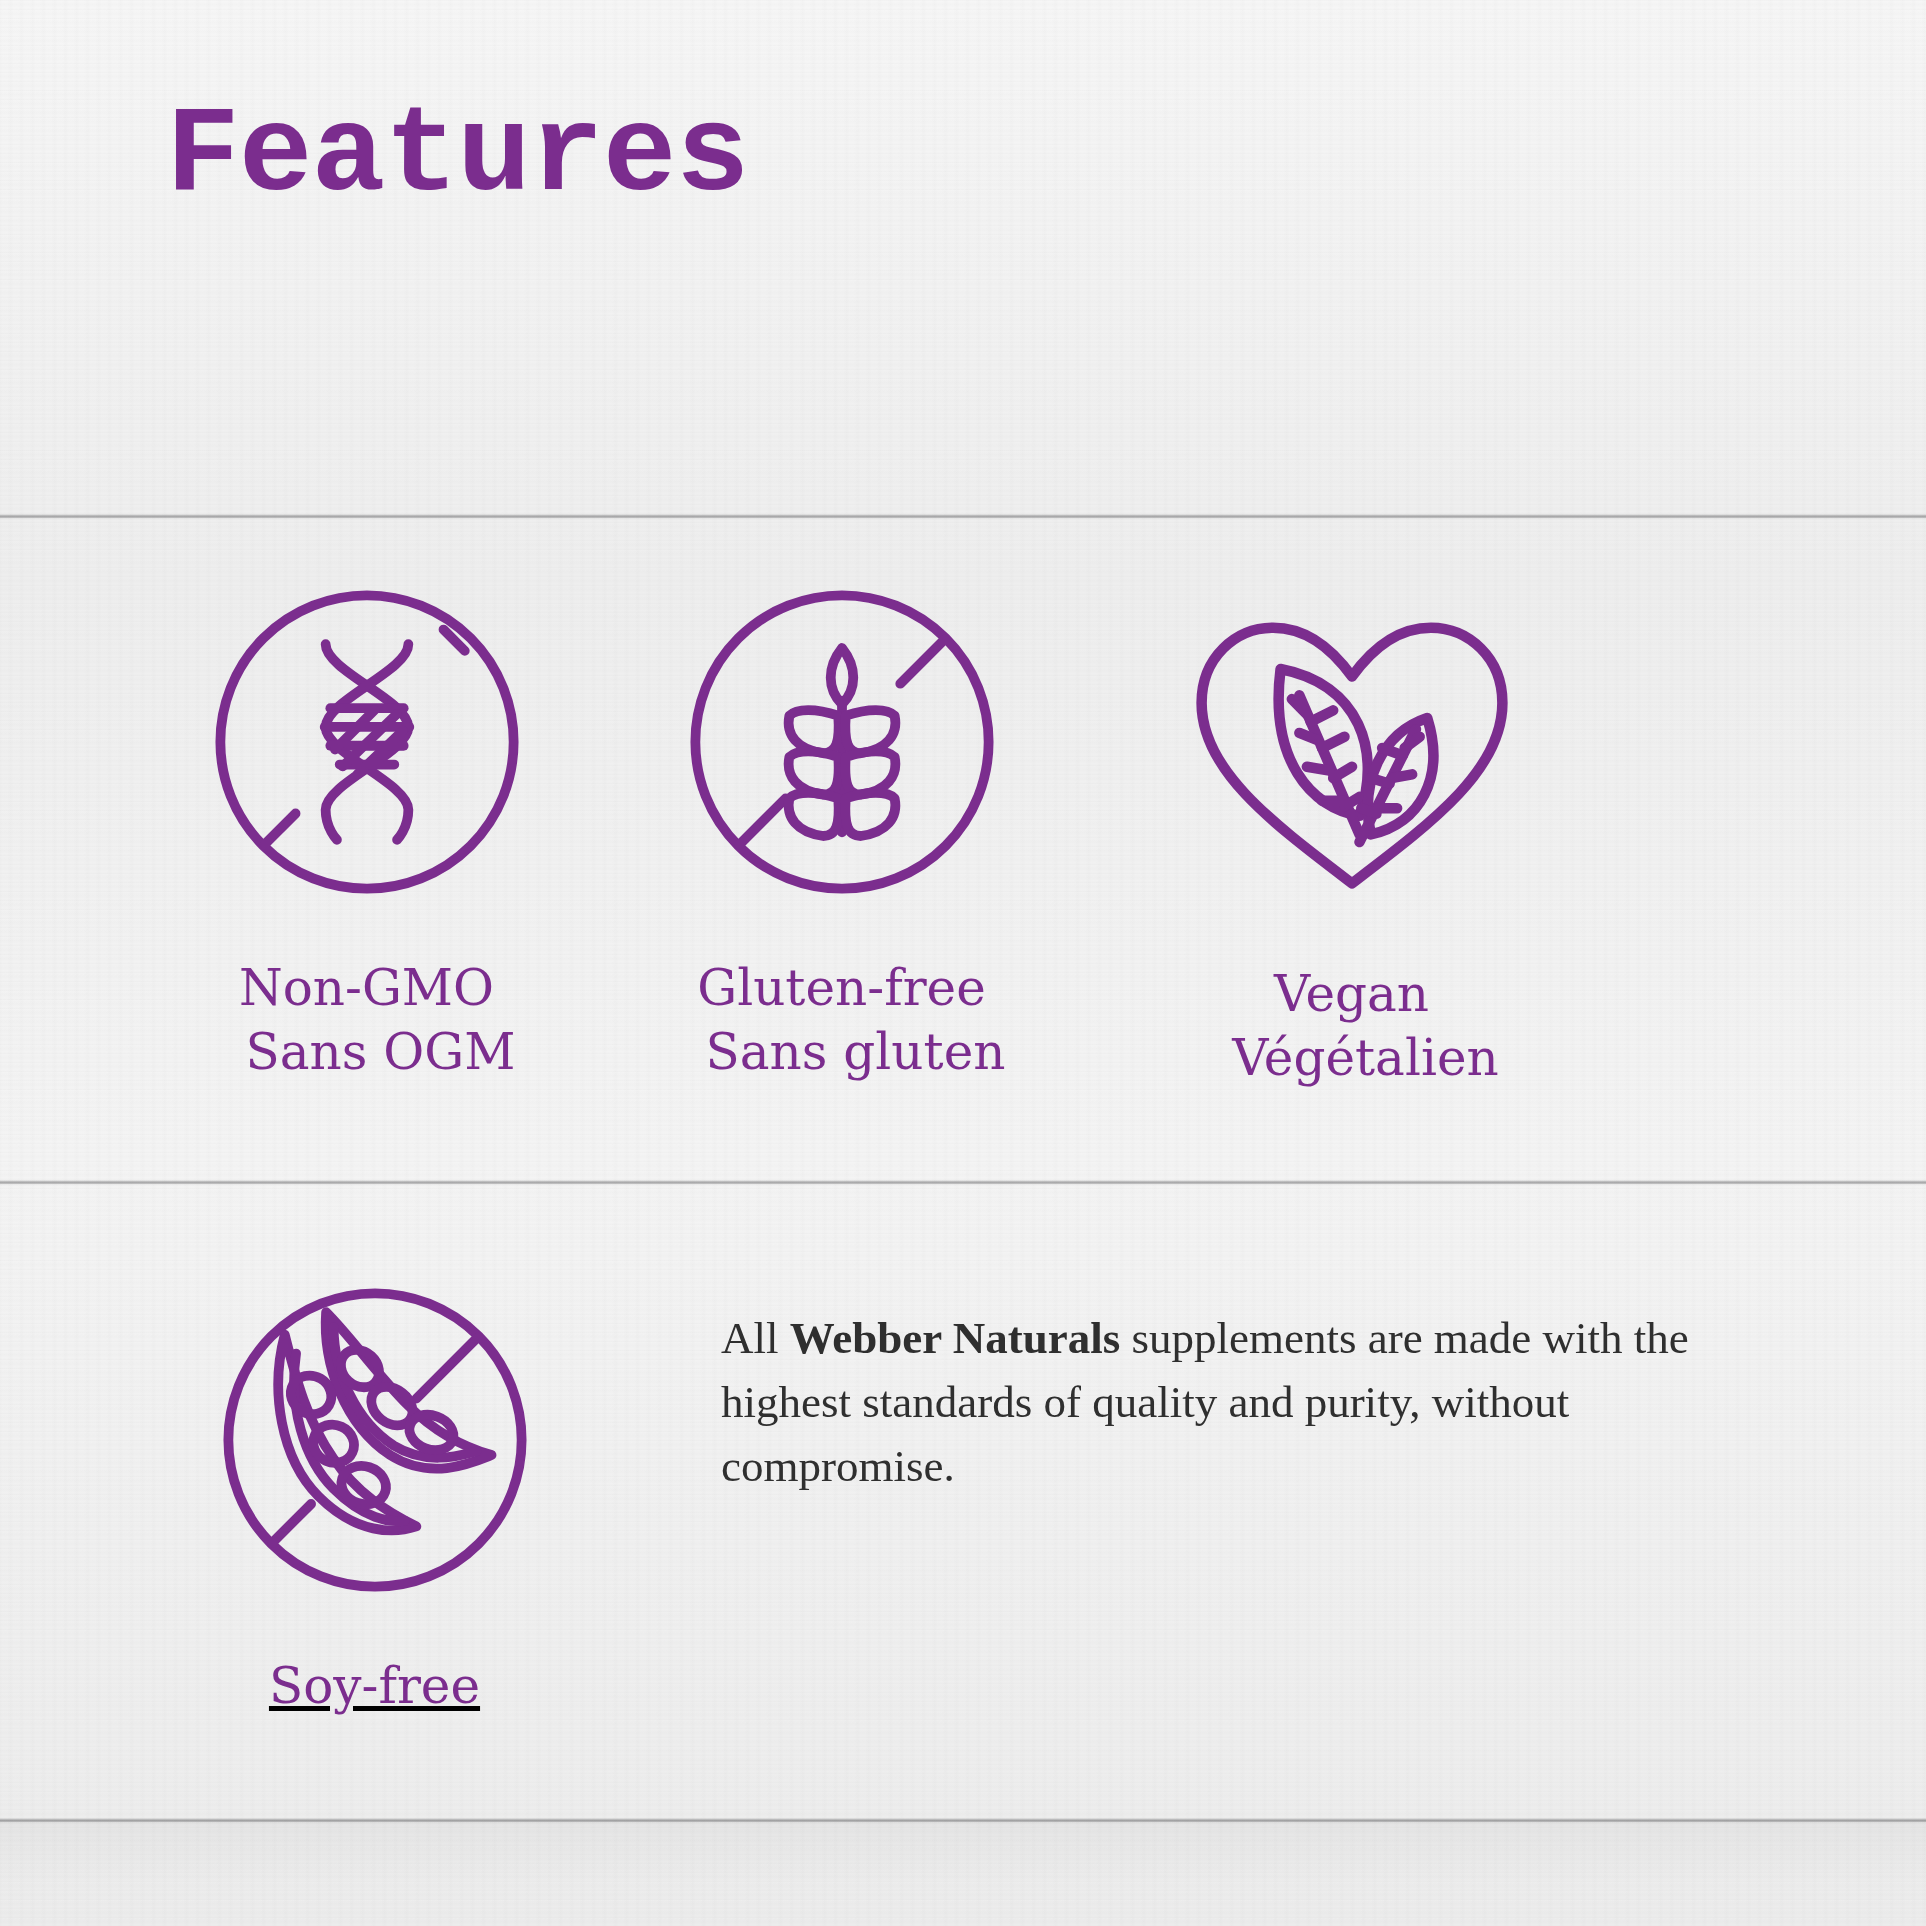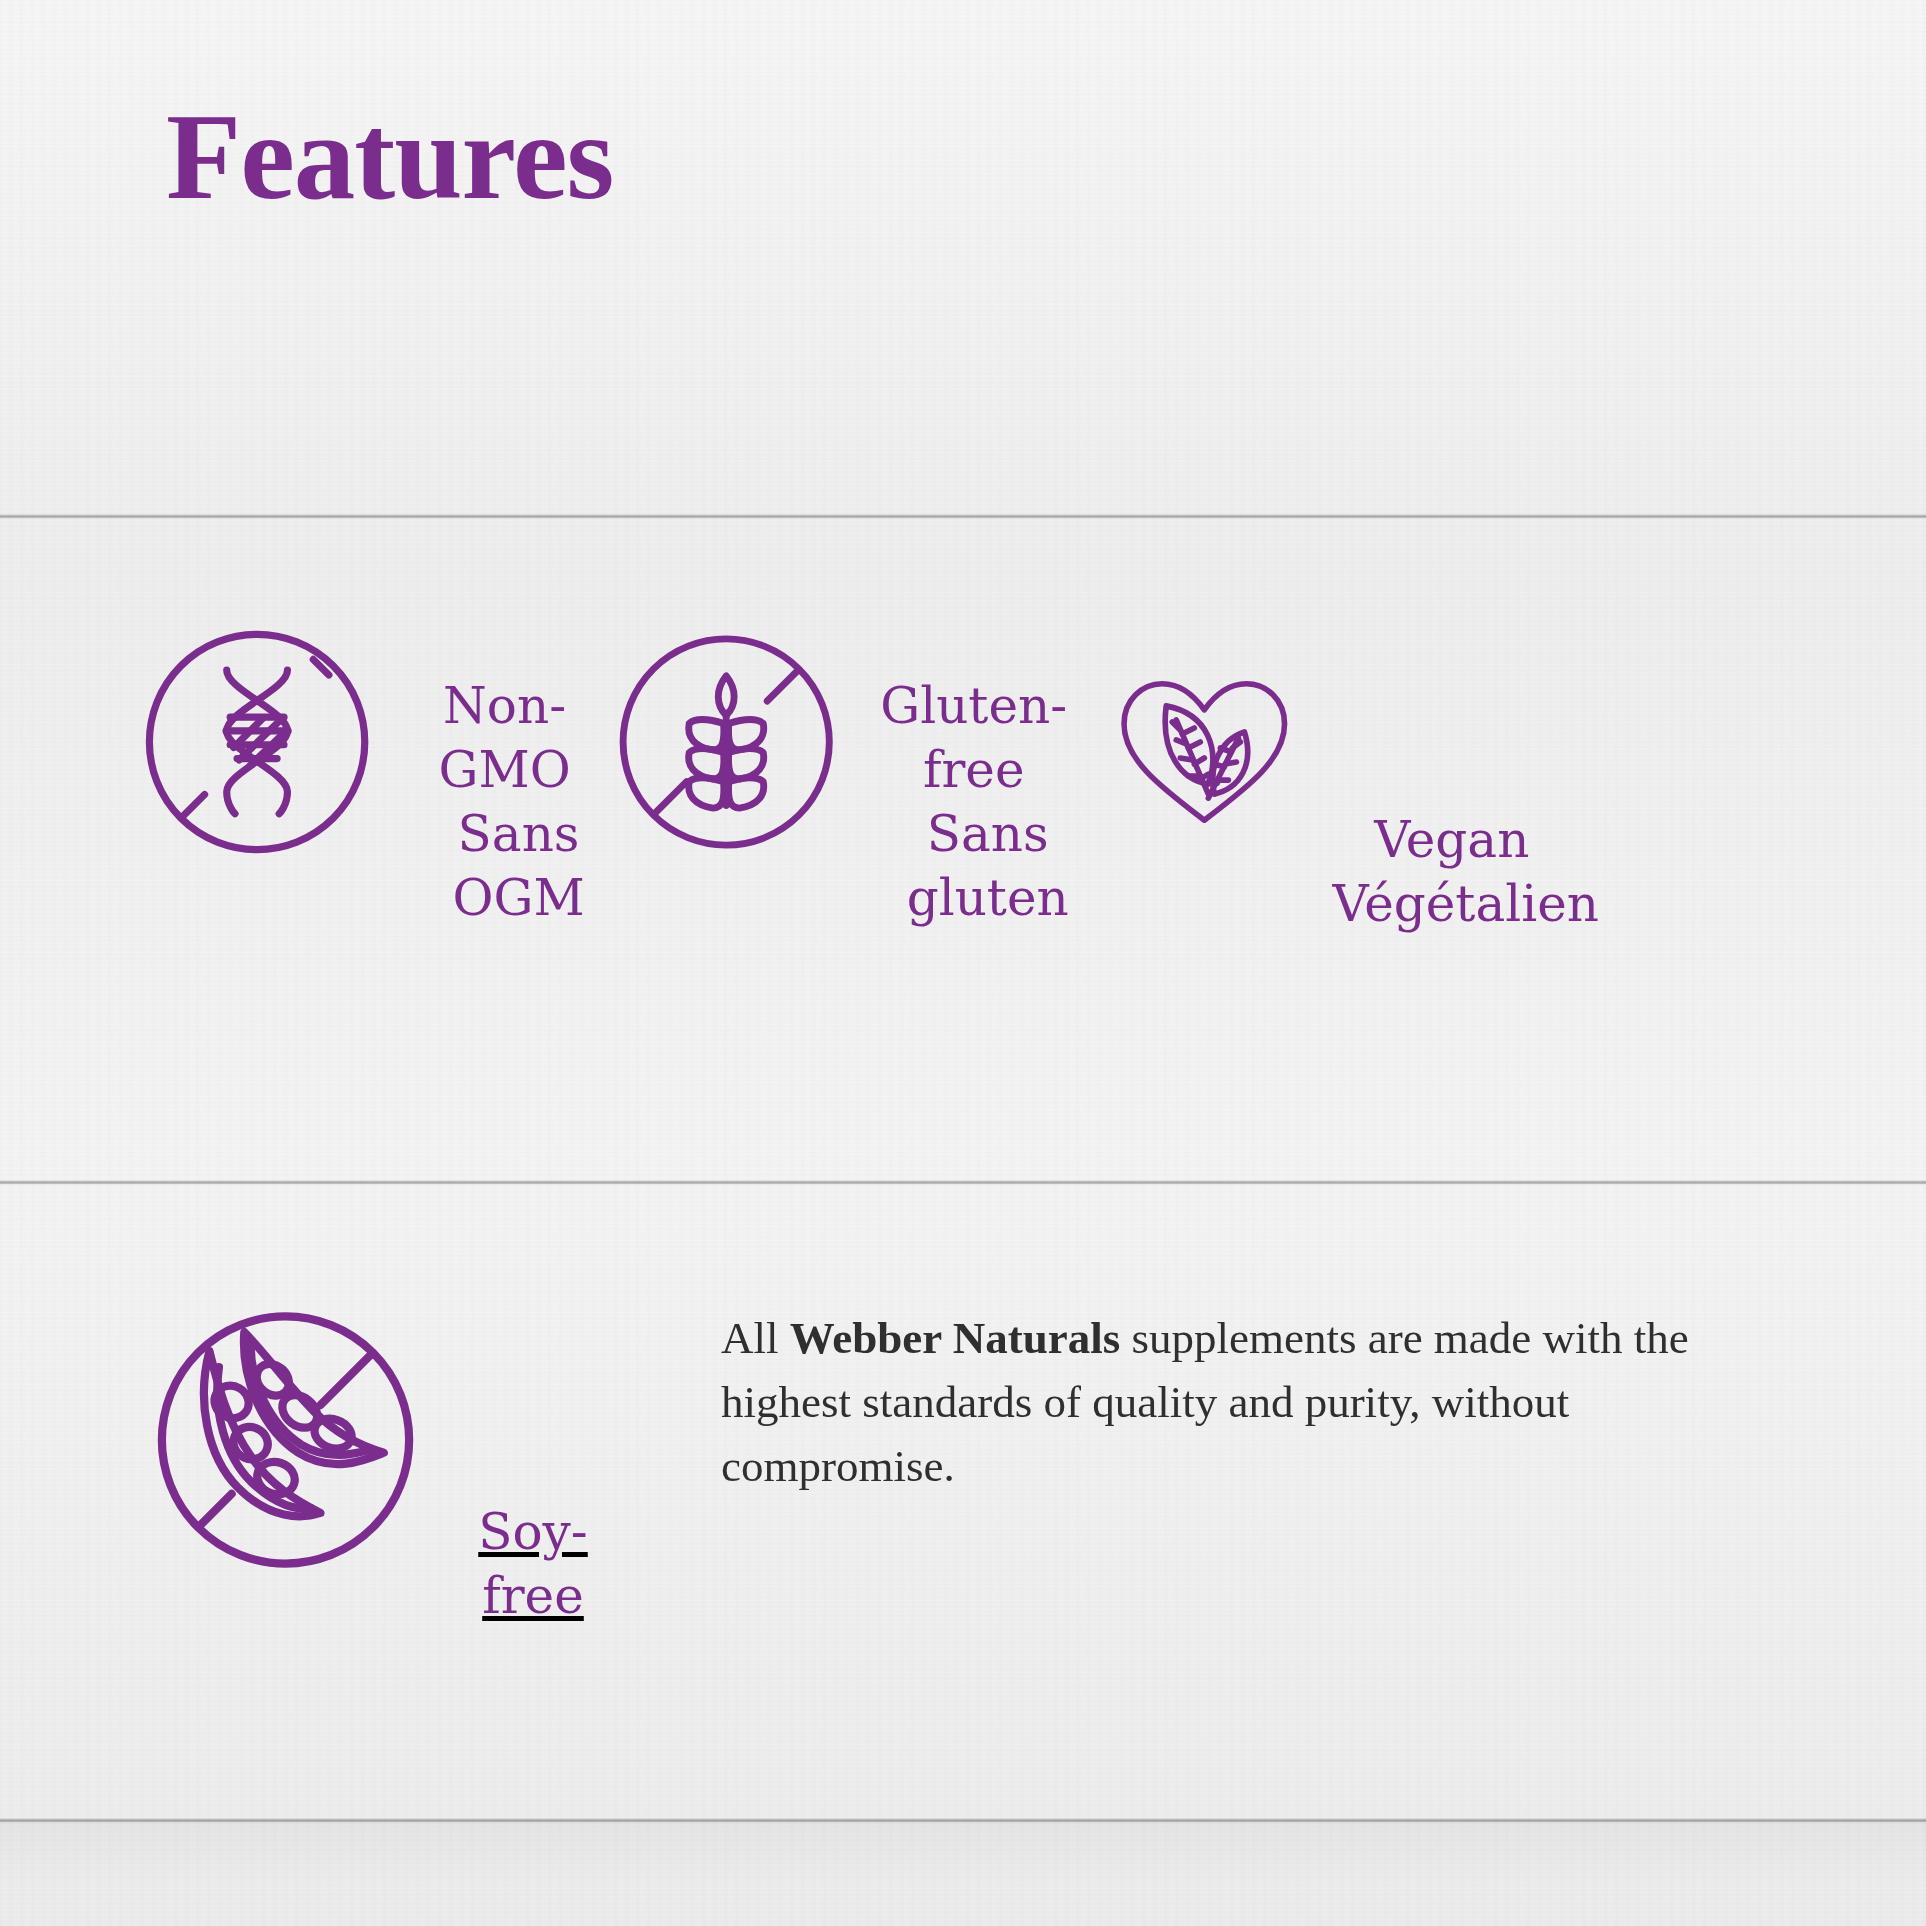--- a/index.html
+++ b/index.html
@@ -51,21 +51,21 @@
     pointer-events: none;
   }
 
   
   .heading {
     position: absolute;
     left: 166px;
     top: 91px;
     width: 1634px;
     color: #7B2D8E;
-    font-family: Liberation Serif, serif;
+    font-family: Liberation Mono, monospace;
     font-weight: 700;
     font-size: 123px;
     line-height: 1.07;
     letter-spacing: -1px;
   }
   .heading .ln { display: block; white-space: nowrap; }
   .heading .ln2 { font-size: 121px; }
   .feature-icon {
     width: 376px;
     height: 376px;
@@ -85,22 +85,22 @@
   
   .f-nongmo  { position: absolute; left: 119px;  top: 554px; }
   .f-gluten  { position: absolute; left: 594px;  top: 554px; }
   .f-vegan   { position: absolute; left: 1104px; top: 560px; }
 
   .f-soy { position: absolute; left: 127px; top: 1252px; text-decoration: underline; }
 
   .feature-abs {
     width: 495px;
     display: flex;
-    flex-direction: row;
-    align-items: flex-end;
+    flex-direction: column;
+    align-items: center;
   }
 
   
   .body-copy {
     position: absolute;
     left: 721px;
     top: 1307px;
     width: 1049px;
     color: #2f2f2f;
     font-family: Liberation Serif, serif;

